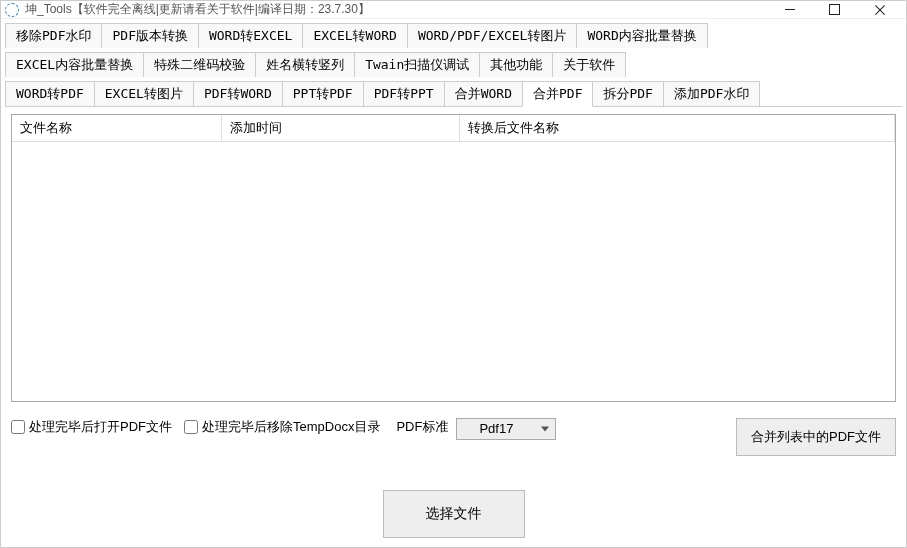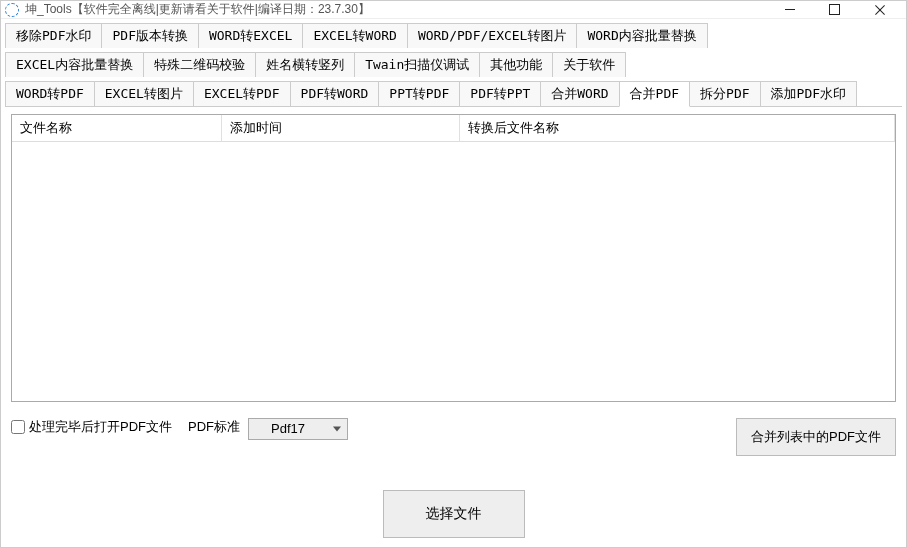--- a/index.html
+++ b/index.html
@@ -66,21 +66,20 @@
       <div class="tab">EXCEL内容批量替换</div>
       <div class="tab">特殊二维码校验</div>
       <div class="tab">姓名横转竖列</div>
       <div class="tab">Twain扫描仪调试</div>
       <div class="tab">其他功能</div>
       <div class="tab">关于软件</div>
     </div>
   <div class="tab-row" id="tabs3">
       <div class="tab">WORD转PDF</div>
       <div class="tab">EXCEL转图片</div>
-      <div class="tab">EXCEL转PDF</div>
       <div class="tab">PDF转WORD</div>
       <div class="tab">PPT转PDF</div>
       <div class="tab">PDF转PPT</div>
       <div class="tab">合并WORD</div>
       <div class="tab active">合并PDF</div>
       <div class="tab">拆分PDF</div>
       <div class="tab">添加PDF水印</div>
     </div>
   <div class="tab-strip"></div>
 
@@ -92,20 +91,24 @@
         <div class="colhead col3">转换后文件名称</div>
       </div>
       <div class="listbody"></div>
     </div>
 
     <div class="options-row">
       <label class="checkbox-wrap">
         <input type="checkbox" style="">
         <span>处理完毕后打开PDF文件</span>
       </label>
+      <label class="checkbox-wrap">
+        <input type="checkbox" style="">
+        <span>处理完毕后移除TempDocx目录</span>
+      </label>
       <span class="pdf-label">PDF标准</span>
       <div class="select">
         <span>Pdf17</span>
       </div>
       <div class="spacer"></div>
       <button class="btn">合并列表中的PDF文件</button>
     </div>
 
     <div class="action-row">
       <button class="btn btn-big">选择文件</button>

